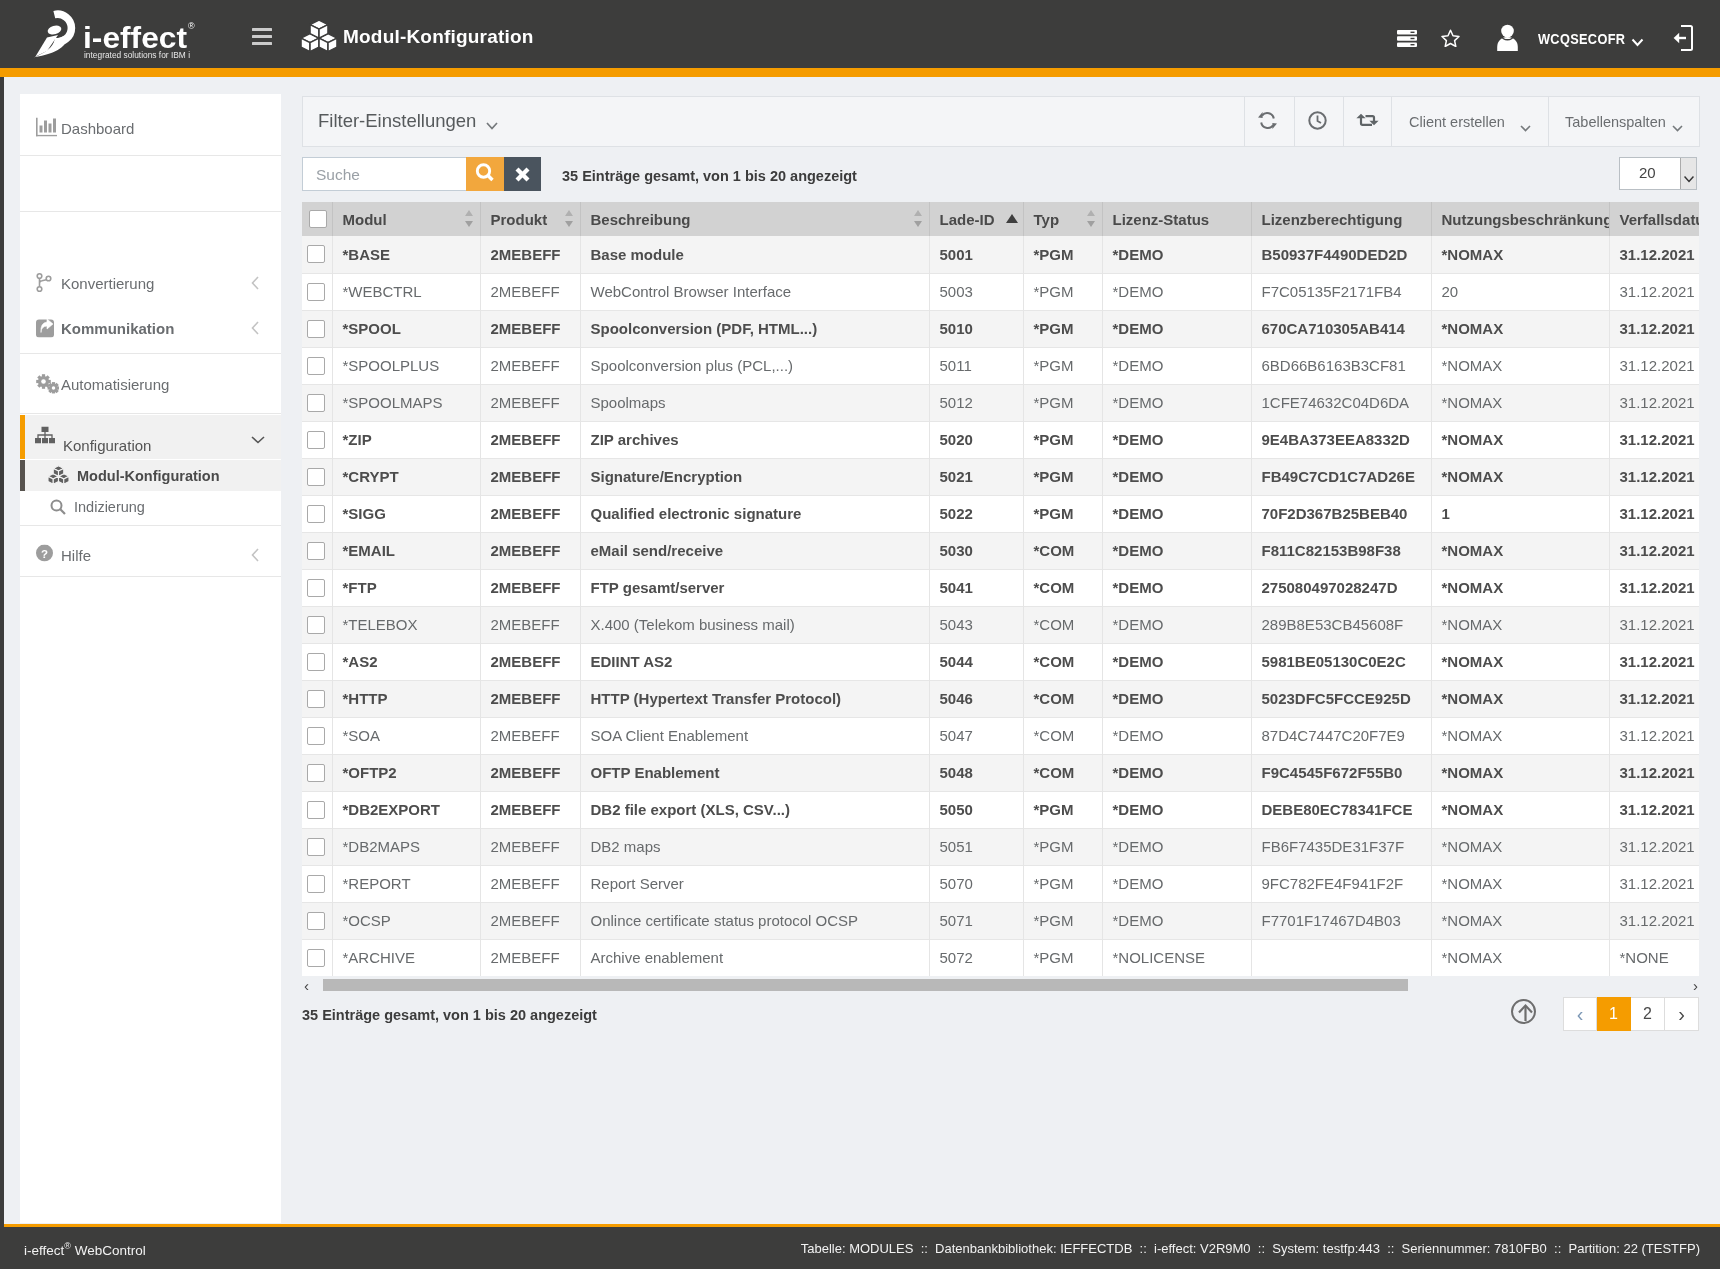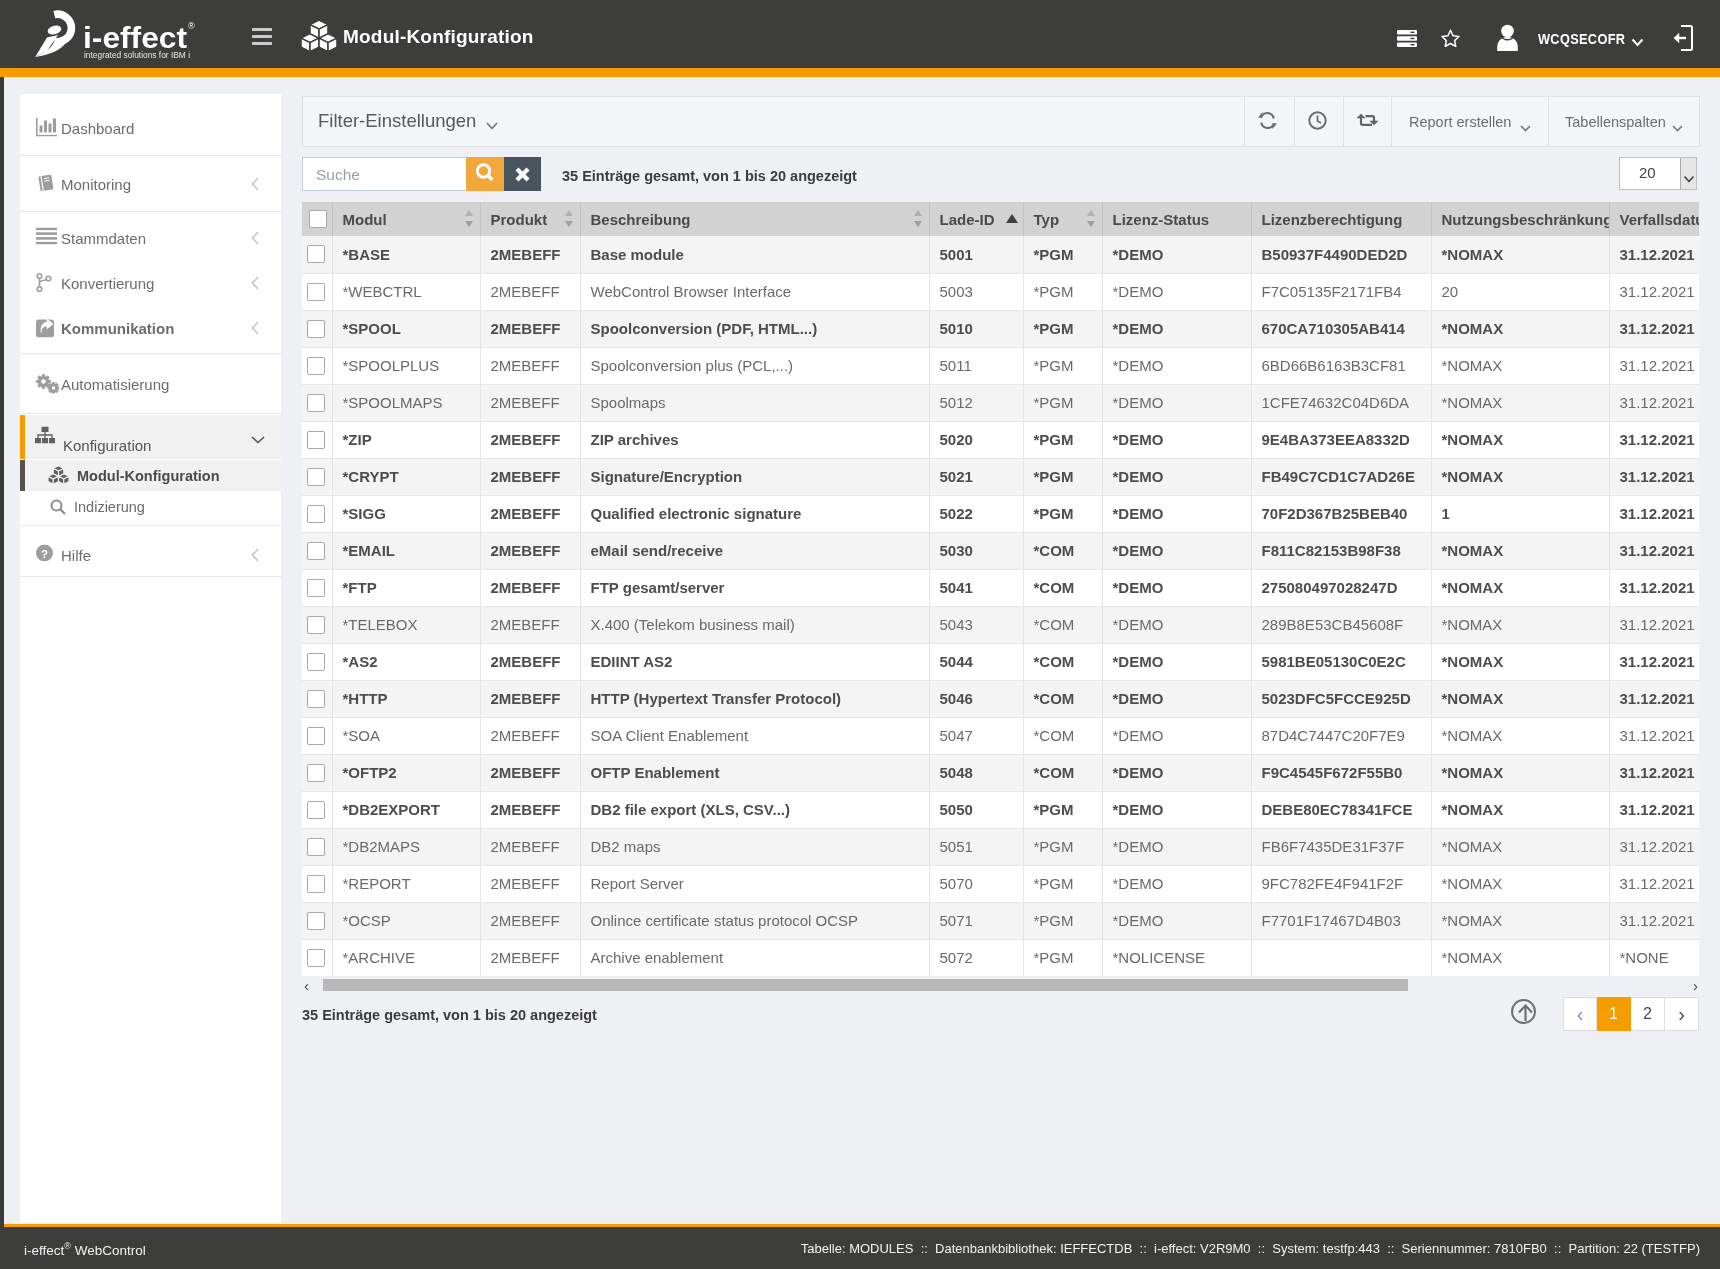--- a/index.html
+++ b/index.html
@@ -166,48 +166,21 @@
             <rect x="8" y="3" width="3" height="12"></rect>
             <rect x="12.5" y="6" width="3" height="9"></rect>
             <rect x="17" y="1" width="3" height="14"></rect>
             <rect x="0" y="0" width="1.6" height="19"></rect>
             <rect x="0" y="17.4" width="21" height="1.6"></rect>
           </g>
         </svg></span>
       <span class="lbl" style="top:56%;">Dashboard</span>
     </div>
     <div class="sep" style="top:61px;"></div>
-    <div class="mi" style="top:62px;height:55px;">
-      <span class="ic" id="si-mon"><svg width="20" height="19" viewBox="0 0 20 19">
-          <g transform="rotate(-9 9 10)">
-            <path d="M3.5,3.5 Q3.5,2 5,2 L15,2 Q16.5,2 16.5,3.5 L16.5,15.5 Q16.5,17 15,17 L5,17 Q3.5,17 3.5,15.5 Z" fill="#9d9d9d"></path>
-            <path d="M6.2,2 L6.2,17" stroke="#fff" stroke-width="1.2"></path>
-            <path d="M8.8,5 L14,5 M8.8,7.5 L14,7.5" stroke="#fff" stroke-width="1"></path>
-          </g>
-        </svg></span>
-      <span class="lbl">Monitoring</span>
-      <span class="chev chl"><svg width="8" height="14" viewBox="0 0 8 14">
-          <path d="M7,1 L1.5,7 L7,13" fill="none" stroke="#c3c3c3" stroke-width="1.6"></path>
-        </svg></span>
-    </div>
     <div class="sep" style="top:117px;"></div>
-    <div class="mi" style="top:121px;height:45px;">
-      <span class="ic" id="si-stamm"><svg width="21" height="17" viewBox="0 0 21 17">
-          <g fill="#9d9d9d">
-            <rect x="0" y="0" width="21" height="2.6"></rect>
-            <rect x="0" y="4.8" width="21" height="2.6"></rect>
-            <rect x="0" y="9.6" width="21" height="2.6"></rect>
-            <rect x="0" y="14.4" width="21" height="2.6"></rect>
-          </g>
-        </svg></span>
-      <span class="lbl">Stammdaten</span>
-      <span class="chev chl"><svg width="8" height="14" viewBox="0 0 8 14">
-          <path d="M7,1 L1.5,7 L7,13" fill="none" stroke="#c3c3c3" stroke-width="1.6"></path>
-        </svg></span>
-    </div>
     <div class="mi" style="top:166px;height:45px;">
       <span class="ic" id="si-konv"><svg width="16" height="20" viewBox="0 0 16 20">
           <g stroke="#9d9d9d" stroke-width="1.6" fill="none">
             <circle cx="3.5" cy="3.5" r="2.3"></circle>
             <circle cx="12.5" cy="6" r="2.3"></circle>
             <circle cx="3.5" cy="16.5" r="2.3"></circle>
             <path d="M3.5,5.8 L3.5,14.2 M3.5,11 Q3.5,8.5 6,8.2 L10.3,7.2"></path>
           </g>
         </svg></span>
       <span class="lbl">Konvertierung</span>
@@ -327,21 +300,21 @@
       <span class="t" id="fi-retweet" style="left:12px;"><svg width="23" height="14" viewBox="0 0 23 14">
           <g stroke="#5f6467" stroke-width="2.2" fill="none">
             <path d="M5,4.5 L5,9.8 Q5,11.3 6.5,11.3 L16,11.3"></path>
             <path d="M9.5,2.6 L16.5,2.6 Q18,2.6 18,4.1 L18,7.5"></path>
           </g>
           <polygon points="0.4,4.8 9.6,4.8 5,0.2" fill="#5f6467"></polygon>
           <polygon points="13.4,7.2 22.6,7.2 18,11.8" fill="#5f6467"></polygon>
         </svg></span>
     </div>
     <div class="fbtn" style="left:1088px;width:157px;">
-      <span class="t" style="left:17px;">Report erstellen</span>
+      <span class="t" style="left:17px;">Client erstellen</span>
       <span class="dcar" style="left:128px;"><svg width="11" height="7" viewBox="0 0 11 7">
           <path d="M1,1 L5.5,5.5 L10,1" fill="none" stroke="#75797c" stroke-width="1.6"></path>
         </svg></span>
     </div>
     <div class="fbtn" style="left:1245px;width:151px;">
       <span class="t" style="left:16px;">Tabellenspalten</span>
       <span class="dcar" style="left:123px;"><svg width="11" height="7" viewBox="0 0 11 7">
           <path d="M1,1 L5.5,5.5 L10,1" fill="none" stroke="#75797c" stroke-width="1.6"></path>
         </svg></span>
     </div>

